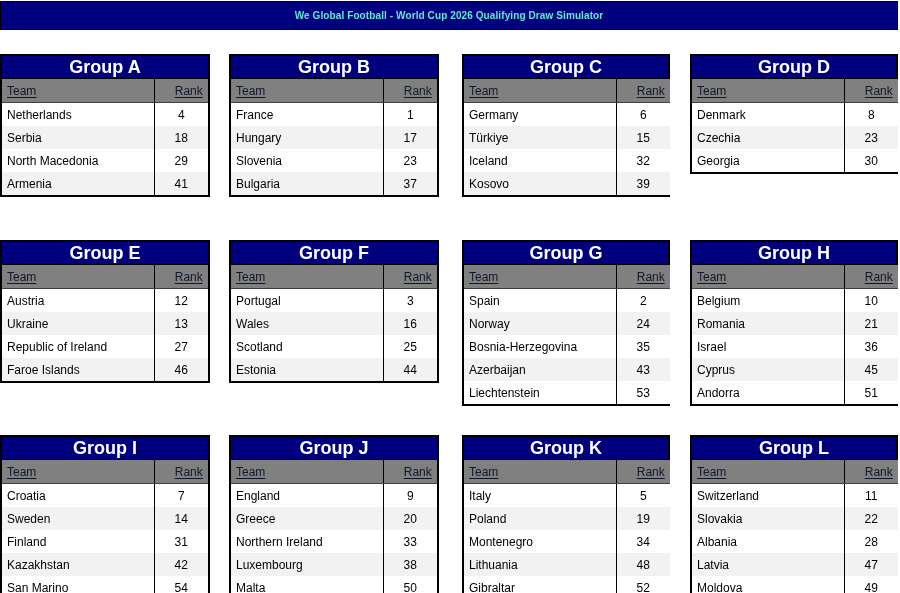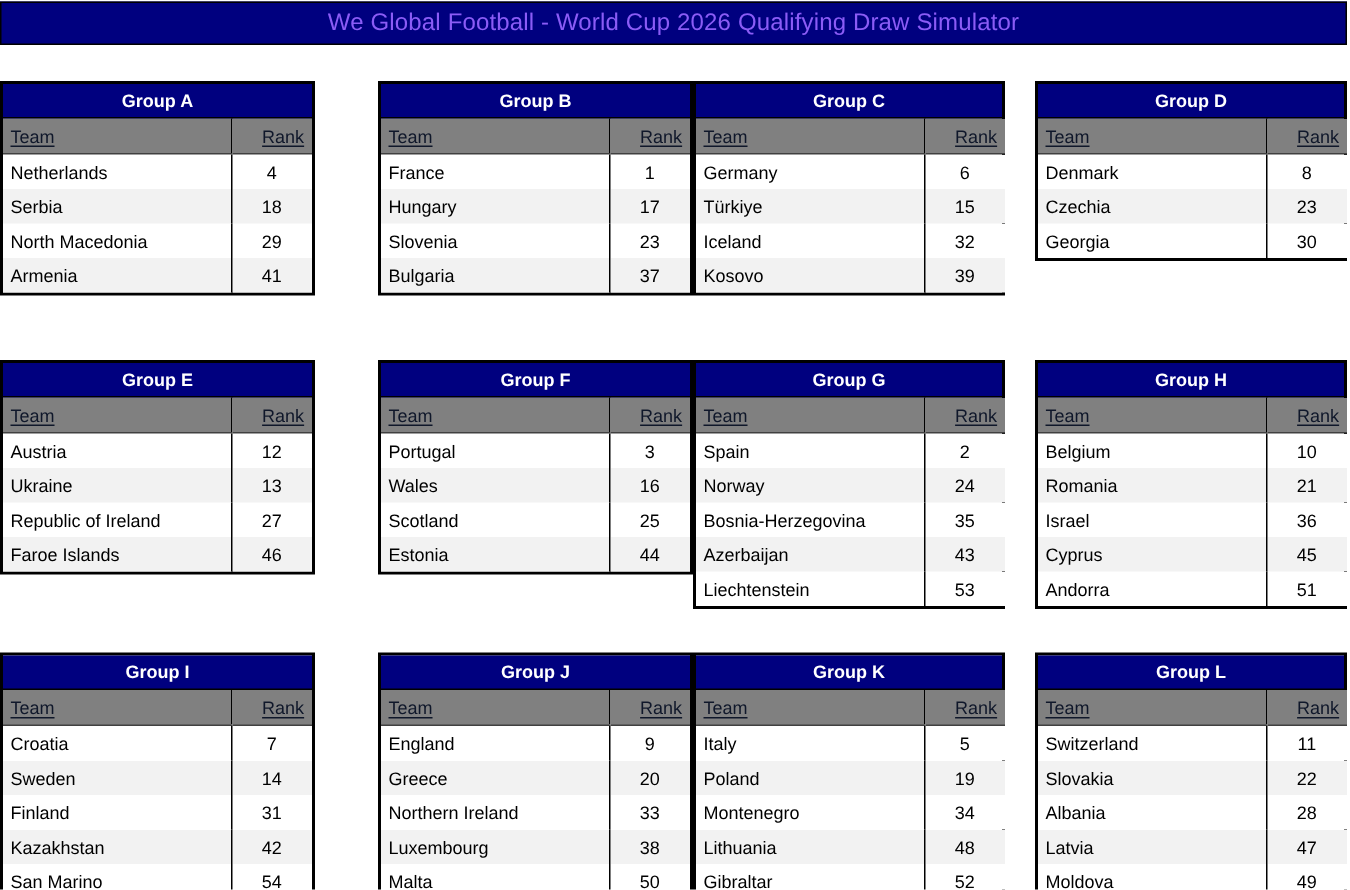--- a/index.html
+++ b/index.html
@@ -23,23 +23,23 @@
     width: 898px;
     height: 29px;
     background: #00007F;
     border: 1px solid #000000;
     box-sizing: border-box;
     display: flex;
     align-items: center;
     justify-content: center;
   }
   #title-bar .title-text {
-    color: #8b5cf6;
-    font-size: 16px;
-    font-weight: normal;
+    color: #5eead4;
+    font-size: 10px;
+    font-weight: bold;
     letter-spacing: 0.1px;
     white-space: nowrap;
   }
 
   
   #groups-grid {
     position: absolute;
     left: 0px;
     top: 54px;
     width: 900px;
@@ -53,28 +53,28 @@
   .group-row.row-3 { height: 178px; }
 
   .group-table {
     position: absolute;
     top: 0;
     border: 2px solid #000000;
     box-sizing: border-box;
     background: #ffffff;
   }
   .group-table.col-0 { left: 0px;   width: 210px; }
-  .group-table.col-1 { left: 229px; width: 210px; margin-left: 23px; }
+  .group-table.col-1 { left: 229px; width: 210px; }
   .group-table.col-2 { left: 462px; width: 208px; }
   .group-table.col-3 { left: 690px; width: 208px; }
 
   .group-header {
     background: #00007F;
     color: #ffffff;
-    font-size: 12px;
+    font-size: 18px;
     font-weight: bold;
     text-align: center;
     height: 22px;
     line-height: 22px;
     border-bottom: 1px solid #000000;
   }
 
   table.group-body {
     width: 100%;
     border-collapse: collapse;

